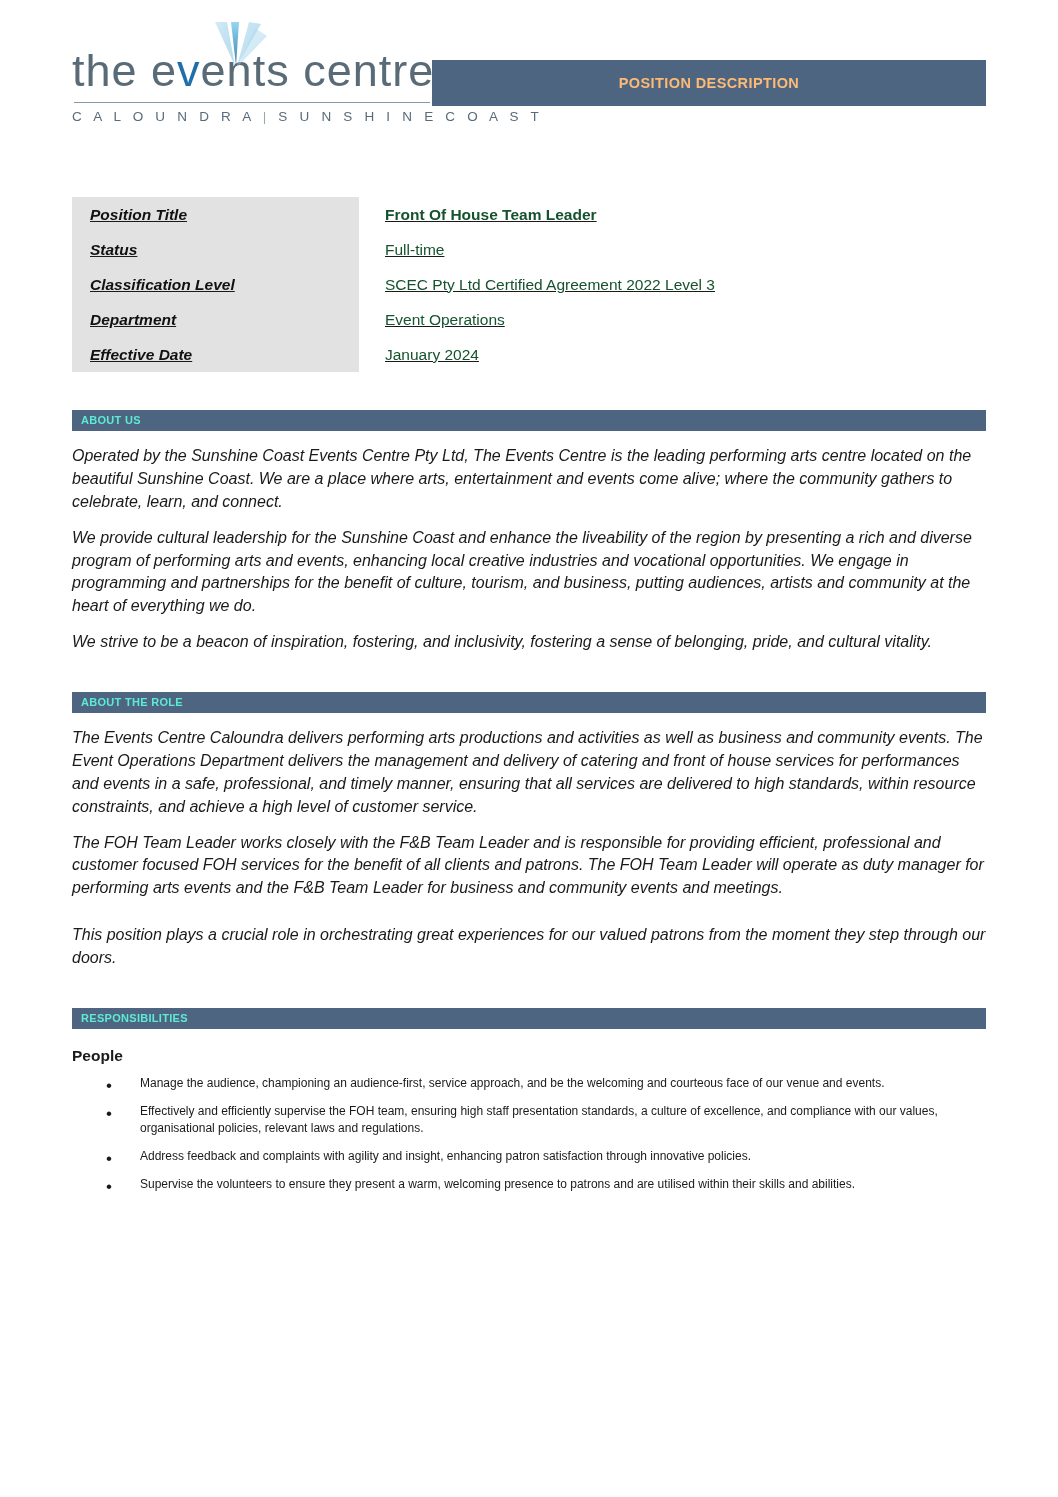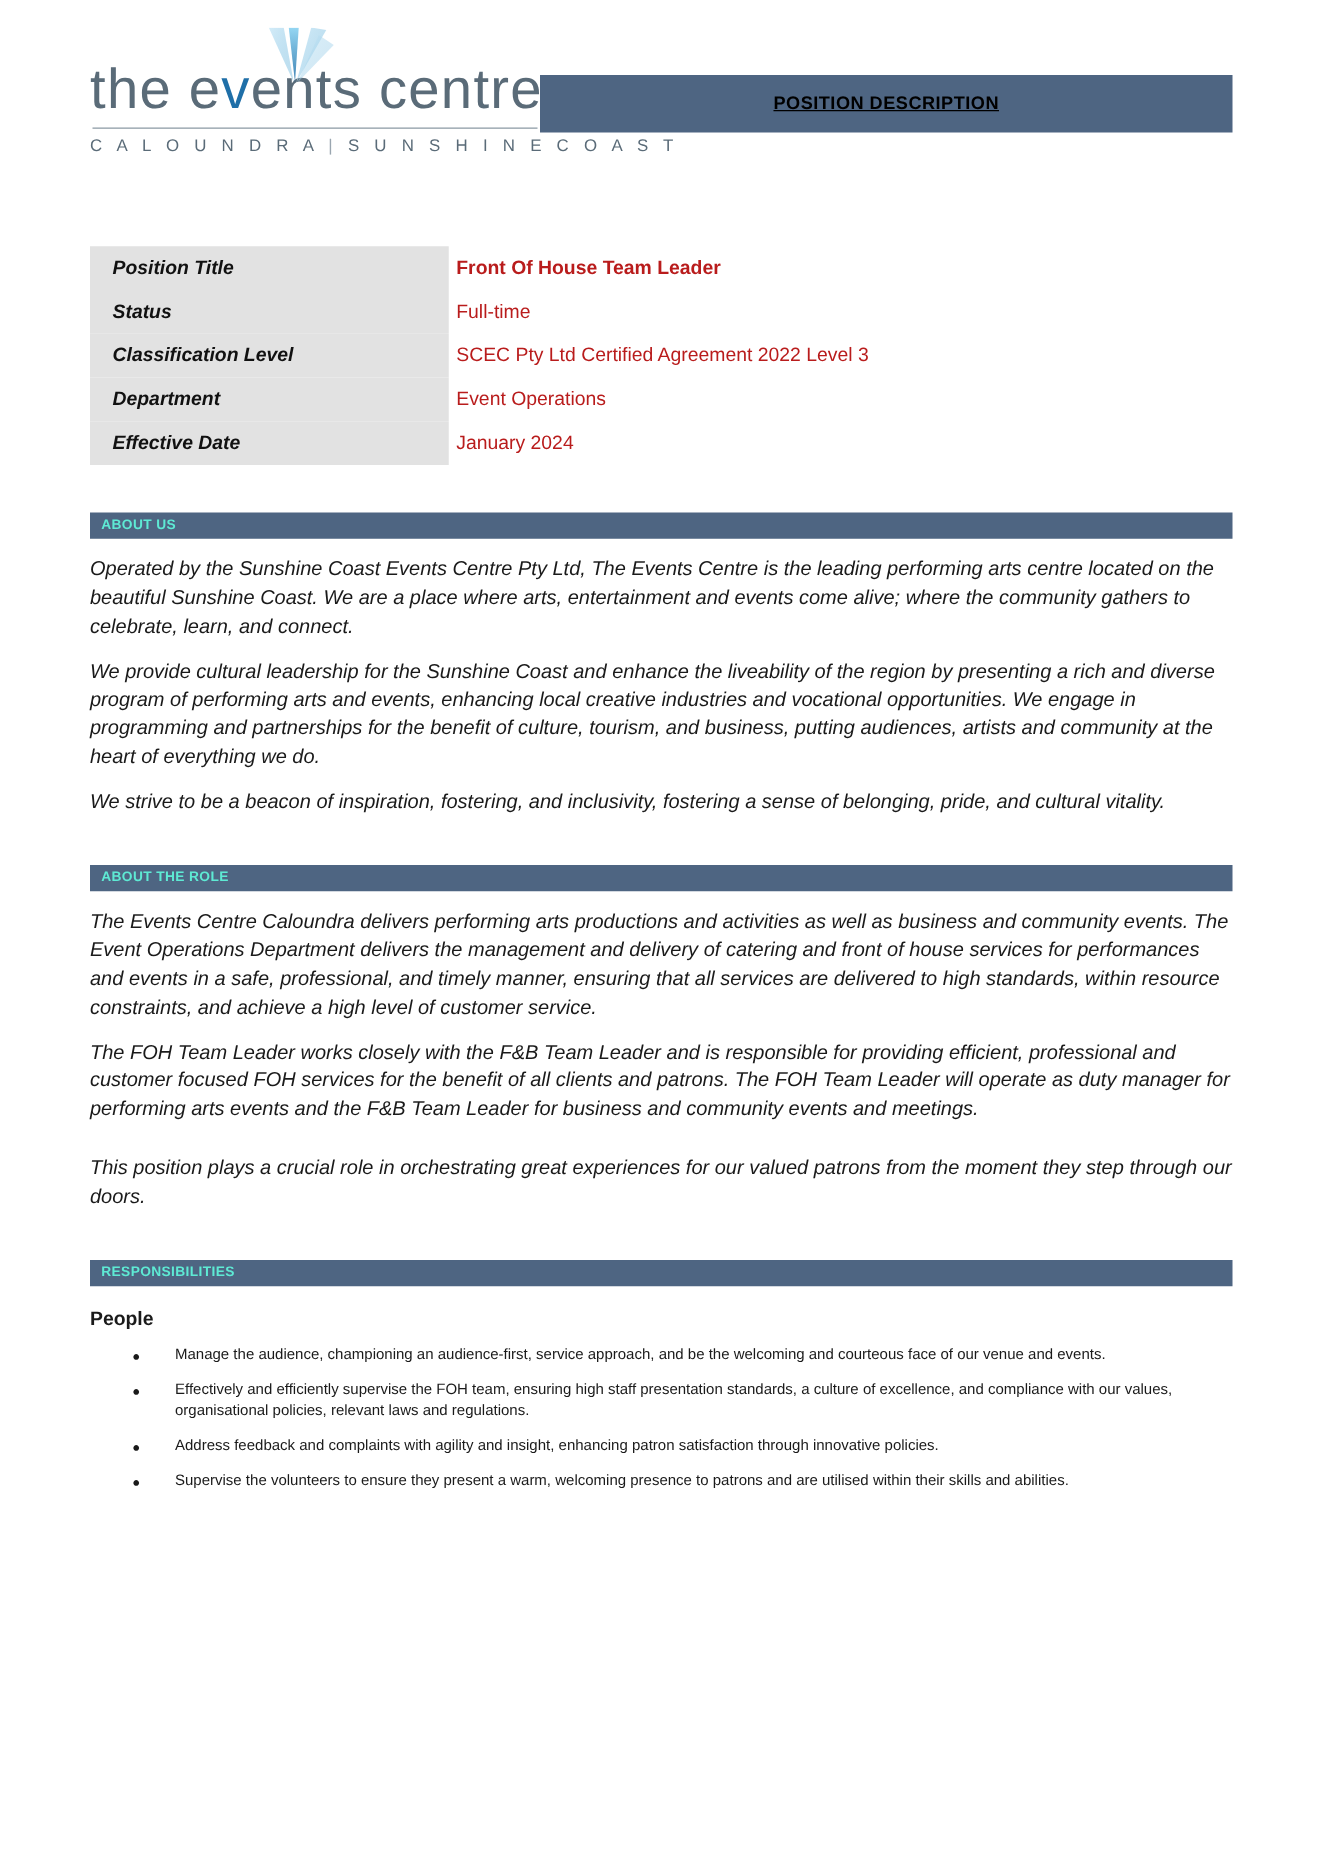--- a/index.html
+++ b/index.html
@@ -61,54 +61,54 @@
     height: 44px;
     overflow: hidden;
     pointer-events: none;
   }
   .logo-burst svg { display: block; }
 
   .title-bar {
     width: 608px;
     height: 46px;
     background: #4e6582;
-    color: #000000;
+    color: #fdba74;
     display: flex;
     align-items: center;
     justify-content: center;
     font-size: 14.5px;
     font-weight: bold;
     letter-spacing: 0.4px;
     margin-top: 30px;
-    text-decoration: underline;
   }
 
   
   .meta {
     margin-top: 62px;
     width: 100%;
     border-collapse: collapse;
+    text-decoration: underline;
   }
   .meta tr { height: 35px; }
   .meta td {
     vertical-align: middle;
     font-size: 15.5px;
     padding: 0;
   }
   .meta td.label {
     width: 287px;
     background: #e2e2e2;
     font-style: italic;
     font-weight: bold;
     padding-left: 18px;
     color: #111;
   }
   .meta td.value {
-    padding-left: 6px;
-    color: #b91c1c;
+    padding-left: 26px;
+    color: #14532d;
   }
   .meta tr:first-child td.value { font-weight: bold; }
 
   
   .section-head {
     background: #4e6582;
     color: #5eead4;
     font-size: 11px;
     font-weight: bold;
     letter-spacing: 0.3px;

